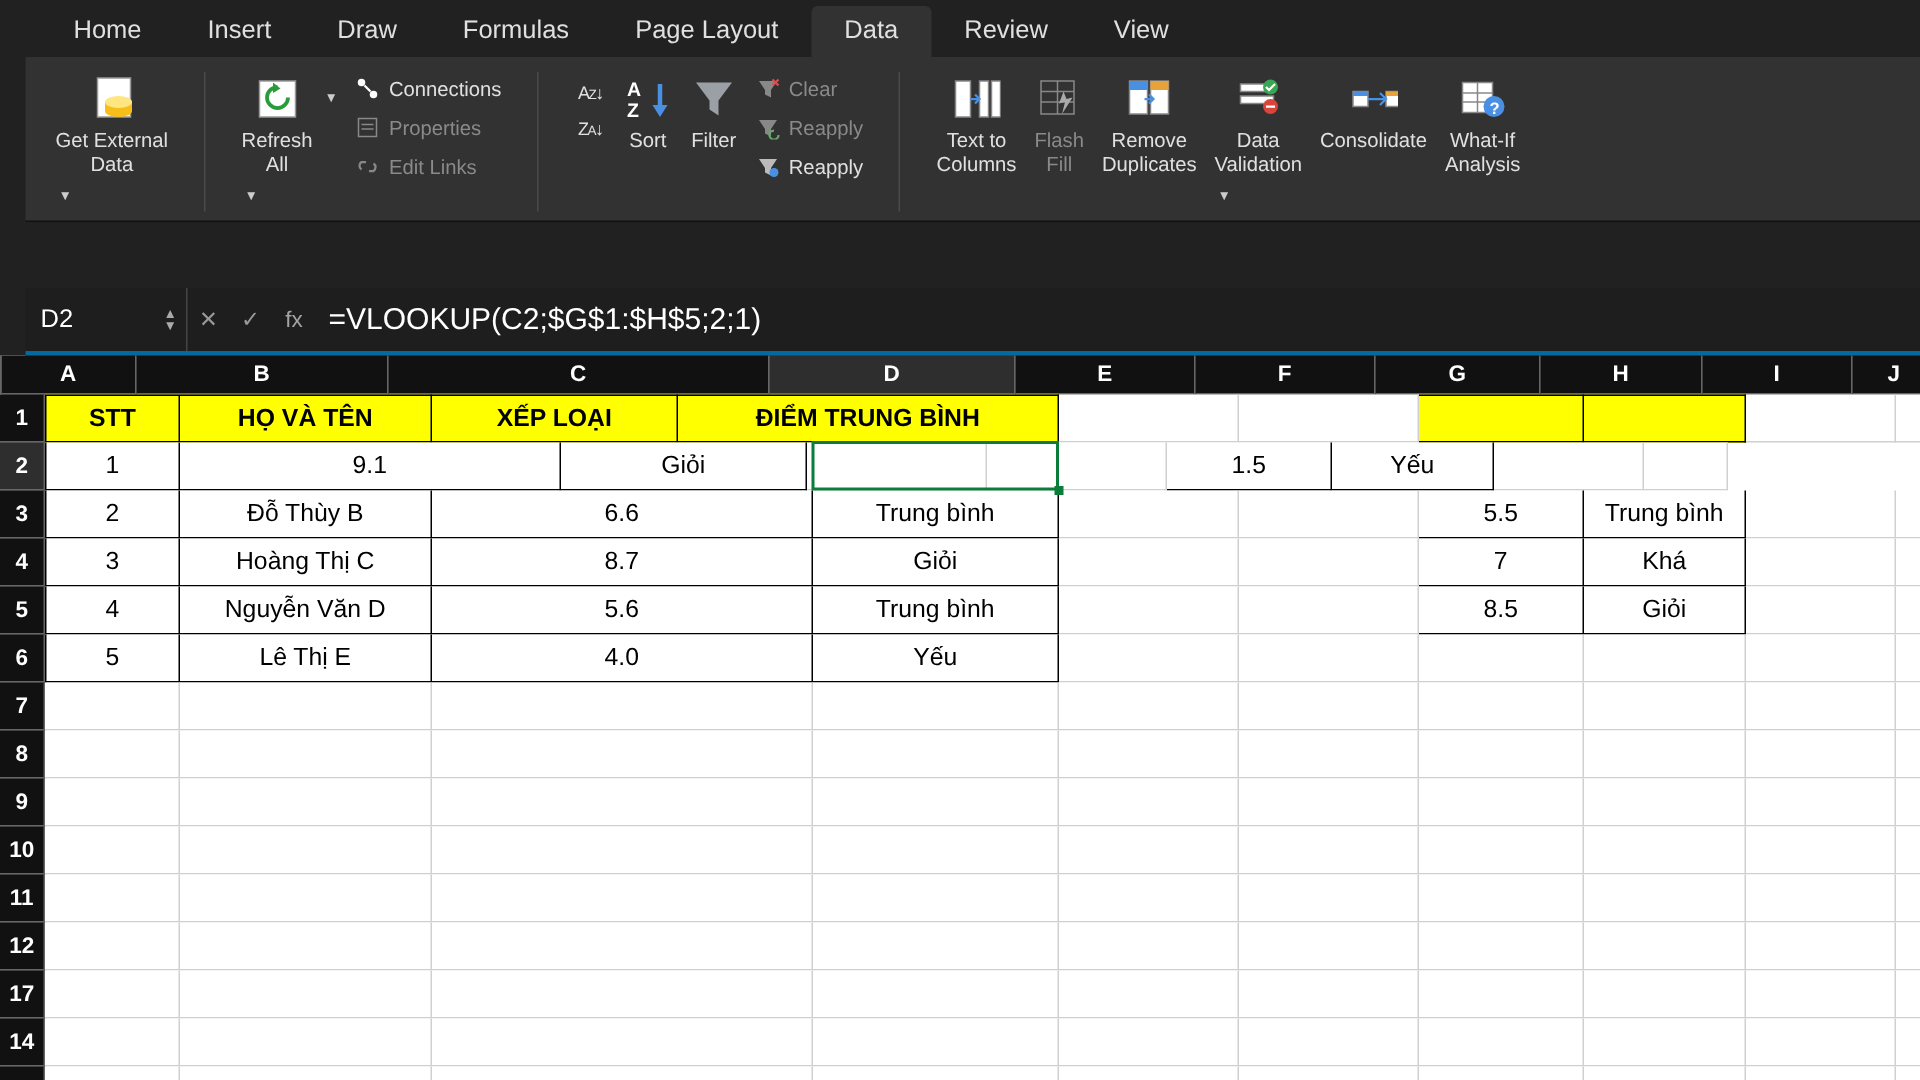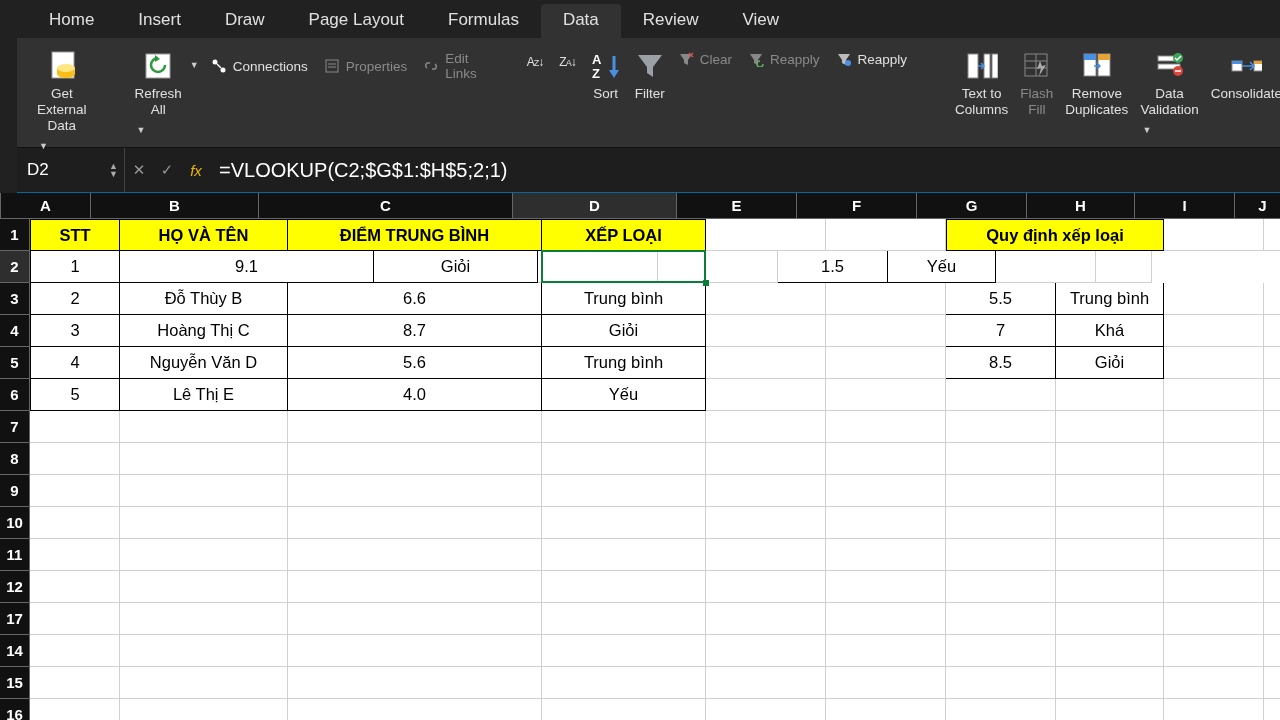--- a/index.html
+++ b/index.html
@@ -10,27 +10,27 @@
   .tab.active { background: #323232; border-radius: 4px 4px 0 0; }
   .ribbon { display: flex; background: #323232; height: 110px; padding: 6px 8px 2px 8px; gap: 10px; align-items: stretch; border-bottom: 1px solid #111; }
   .group { display: flex; align-items: flex-start; padding: 2px 6px; }
   .vline { width: 1px; background: #4a4a4a; margin: 4px 2px; }
   .bigbtn { display: flex; flex-direction: column; align-items: center; justify-content: flex-start; gap: 4px; padding: 4px 6px; cursor: pointer; font-size: 13.5px; text-align: center; line-height: 16px; color: #e0e0e0; }
   .bigbtn .ic { width: 32px; height: 32px; display:flex; align-items:center; justify-content:center; }
   .bigbtn.dim { color: #8a8a8a; }
   .smallbtn { display: flex; align-items: center; gap: 6px; padding: 3px 6px; font-size: 13.5px; cursor: pointer; color: #e0e0e0; }
   .smallbtn .ic { width: 16px; height: 16px; display:flex; align-items:center; justify-content:center; }
   .smallbtn.dim { color: #8a8a8a; }
-  .col { display: flex; flex-direction: row; gap: 4px; padding-top:2px; }
+  .col { display: flex; flex-direction: column; gap: 4px; padding-top:2px; }
   .drop { font-size: 9px; color: #ccc; align-self: flex-start; margin-left:2px; }
-  .fbar { display: flex; align-items: stretch; background: #1e1e1e; height: 45px; border-bottom: 1px solid #0369a1; }
+  .fbar { display: flex; align-items: stretch; background: #1e1e1e; height: 45px; border-bottom: 3px solid #0369a1; margin-top: 44px; }
   .namebox { width: 108px; display: flex; align-items: center; justify-content: space-between; padding: 0 6px 0 10px; color: #fff; font-size: 17px; font-weight: 500; border-right:1px solid #444;}
   .namebox .arrs { font-size: 9px; color:#aaa; display:flex; flex-direction:column; line-height:8px; }
   .fbar .ic { display:flex; align-items:center; justify-content:center; width:28px; color:#999; font-size:15px; }
-  .fbar .fx { width:30px; color:#eab308; font-style:italic; font-size:15px; display:flex; align-items:center; justify-content:center; }
+  .fbar .fx { width:30px; color:#a3a3a3; font-size:15px; display:flex; align-items:center; justify-content:center; }
   .fbar .formula { flex:1; display:flex; align-items:center; padding:0 8px; color:#fff; font-size:20px; }
   .sheet { display:flex; }
   .corner { width:30px; height:26px; background:#111; border-right:1px solid #666; border-bottom:1px solid #666; position:relative; }
   .corner::after { content:''; position:absolute; right:2px; bottom:2px; border-style:solid; border-width:0 0 11px 11px; border-color: transparent transparent #888 transparent; }
   .colhdrs { display:flex; }
   .ch { height:26px; background:#111; color:#fff; display:flex; align-items:center; justify-content:center; font-weight:600; border-right:1px solid #666; border-bottom:1px solid #666; font-size:15px; cursor:pointer; }
   .ch.sel { background:#2e2e2e; }
   .body { display:flex; }
   .rowhdrs { display:flex; flex-direction:column; }
   .rh { width:30px; height:32px; background:#111; color:#fff; display:flex; align-items:center; justify-content:center; font-weight:600; border-right:1px solid #666; border-bottom:1px solid #666; font-size:15px; cursor:pointer; }
@@ -47,22 +47,22 @@
   svg { display:block; }
 </style>
 </head>
 <body>
 
 <div class="top">
   <div class="tabs" id="tabs">
       <div class="tab">Home</div>
       <div class="tab">Insert</div>
       <div class="tab">Draw</div>
+      <div class="tab">Formulas</div>
       <div class="tab">Page Layout</div>
-      <div class="tab">Formulas</div>
       <div class="tab active">Data</div>
       <div class="tab">Review</div>
       <div class="tab">View</div>
     </div>
   <div class="ribbon">
     <div class="group">
       <div class="bigbtn">
         <span class="ic">
             <svg width="34" height="32">
               <rect x="6" y="2" width="22" height="26" fill="#fff" stroke="#999"></rect>
@@ -316,22 +316,22 @@
       <div class="rh">17</div>
       <div class="rh">14</div>
       <div class="rh">15</div>
       <div class="rh">16</div>
       <div class="rh">17</div>
     </div>
   <div class="cells" id="cells">
       <div class="row">
         <div class="cell wA hdr">STT</div>
         <div class="cell wB hdr">HỌ VÀ TÊN</div>
+        <div class="cell wD hdr">XẾP LOẠI</div>
         <div class="cell wC hdr">ĐIỂM TRUNG BÌNH</div>
-        <div class="cell wD hdr">XẾP LOẠI</div>
         <div class="cell wE"></div>
         <div class="cell wF"></div>
         <div class="cell wG hdr"></div>
         <div class="cell wH hdr"></div>
         <div class="cell wI"></div>
         <div class="cell wJ"></div>
       </div>
       <div class="row">
         <div class="cell wA b">1</div>
         <div class="cell wC b">9.1</div>
@@ -516,17 +516,16 @@
         <div class="cell wB"></div>
         <div class="cell wC"></div>
         <div class="cell wD"></div>
         <div class="cell wE"></div>
         <div class="cell wF"></div>
         <div class="cell wG"></div>
         <div class="cell wH"></div>
         <div class="cell wI"></div>
         <div class="cell wJ"></div>
       </div>
-      <div style="position: absolute; left: 916px; top: 0px; width: 218px; height: 32px; background: rgb(255, 255, 0); border: 1px solid rgb(0, 0, 0); display: flex; align-items: center; justify-content: center; font-weight: 700; font-size: 16.5px;">Quy định xếp loại</div>
       <div class="sel-outline" style="left: 511px; top: 31px; width: 165px; height: 33px;"></div>
       <div class="sel-handle" style="left: 673px; top: 61px;"></div>
     </div>
 </div>
 
 </body></html>

